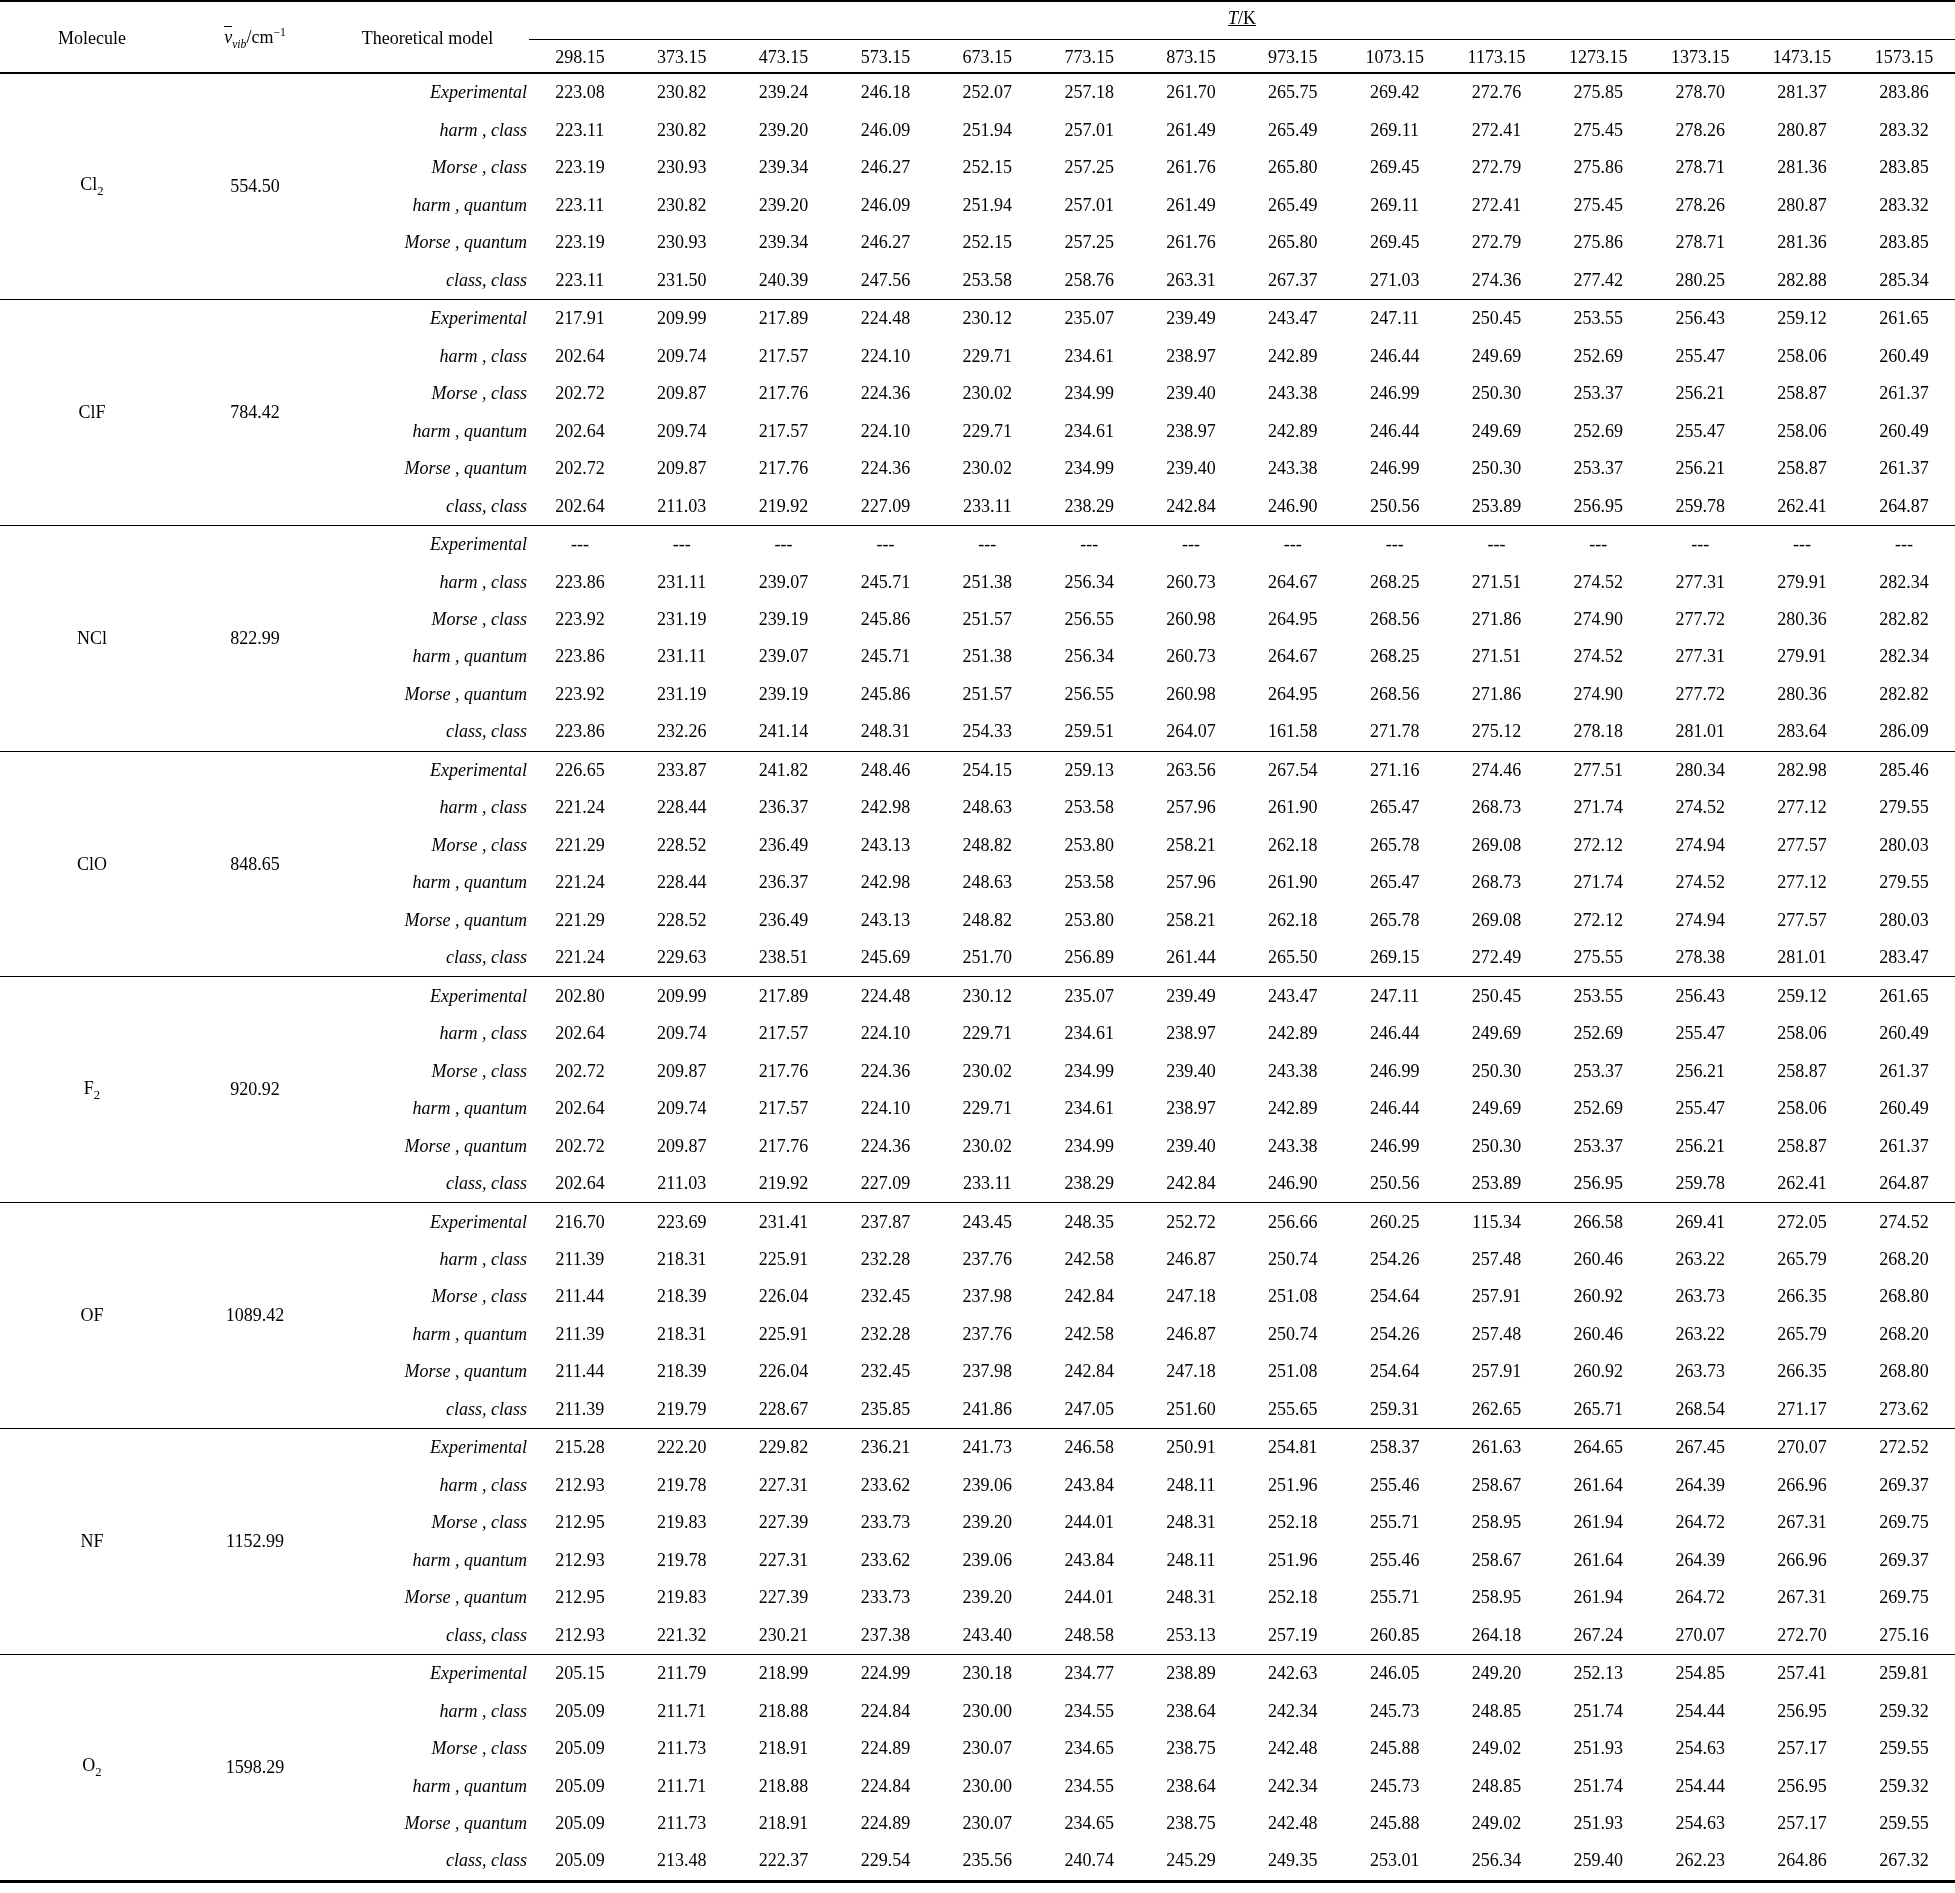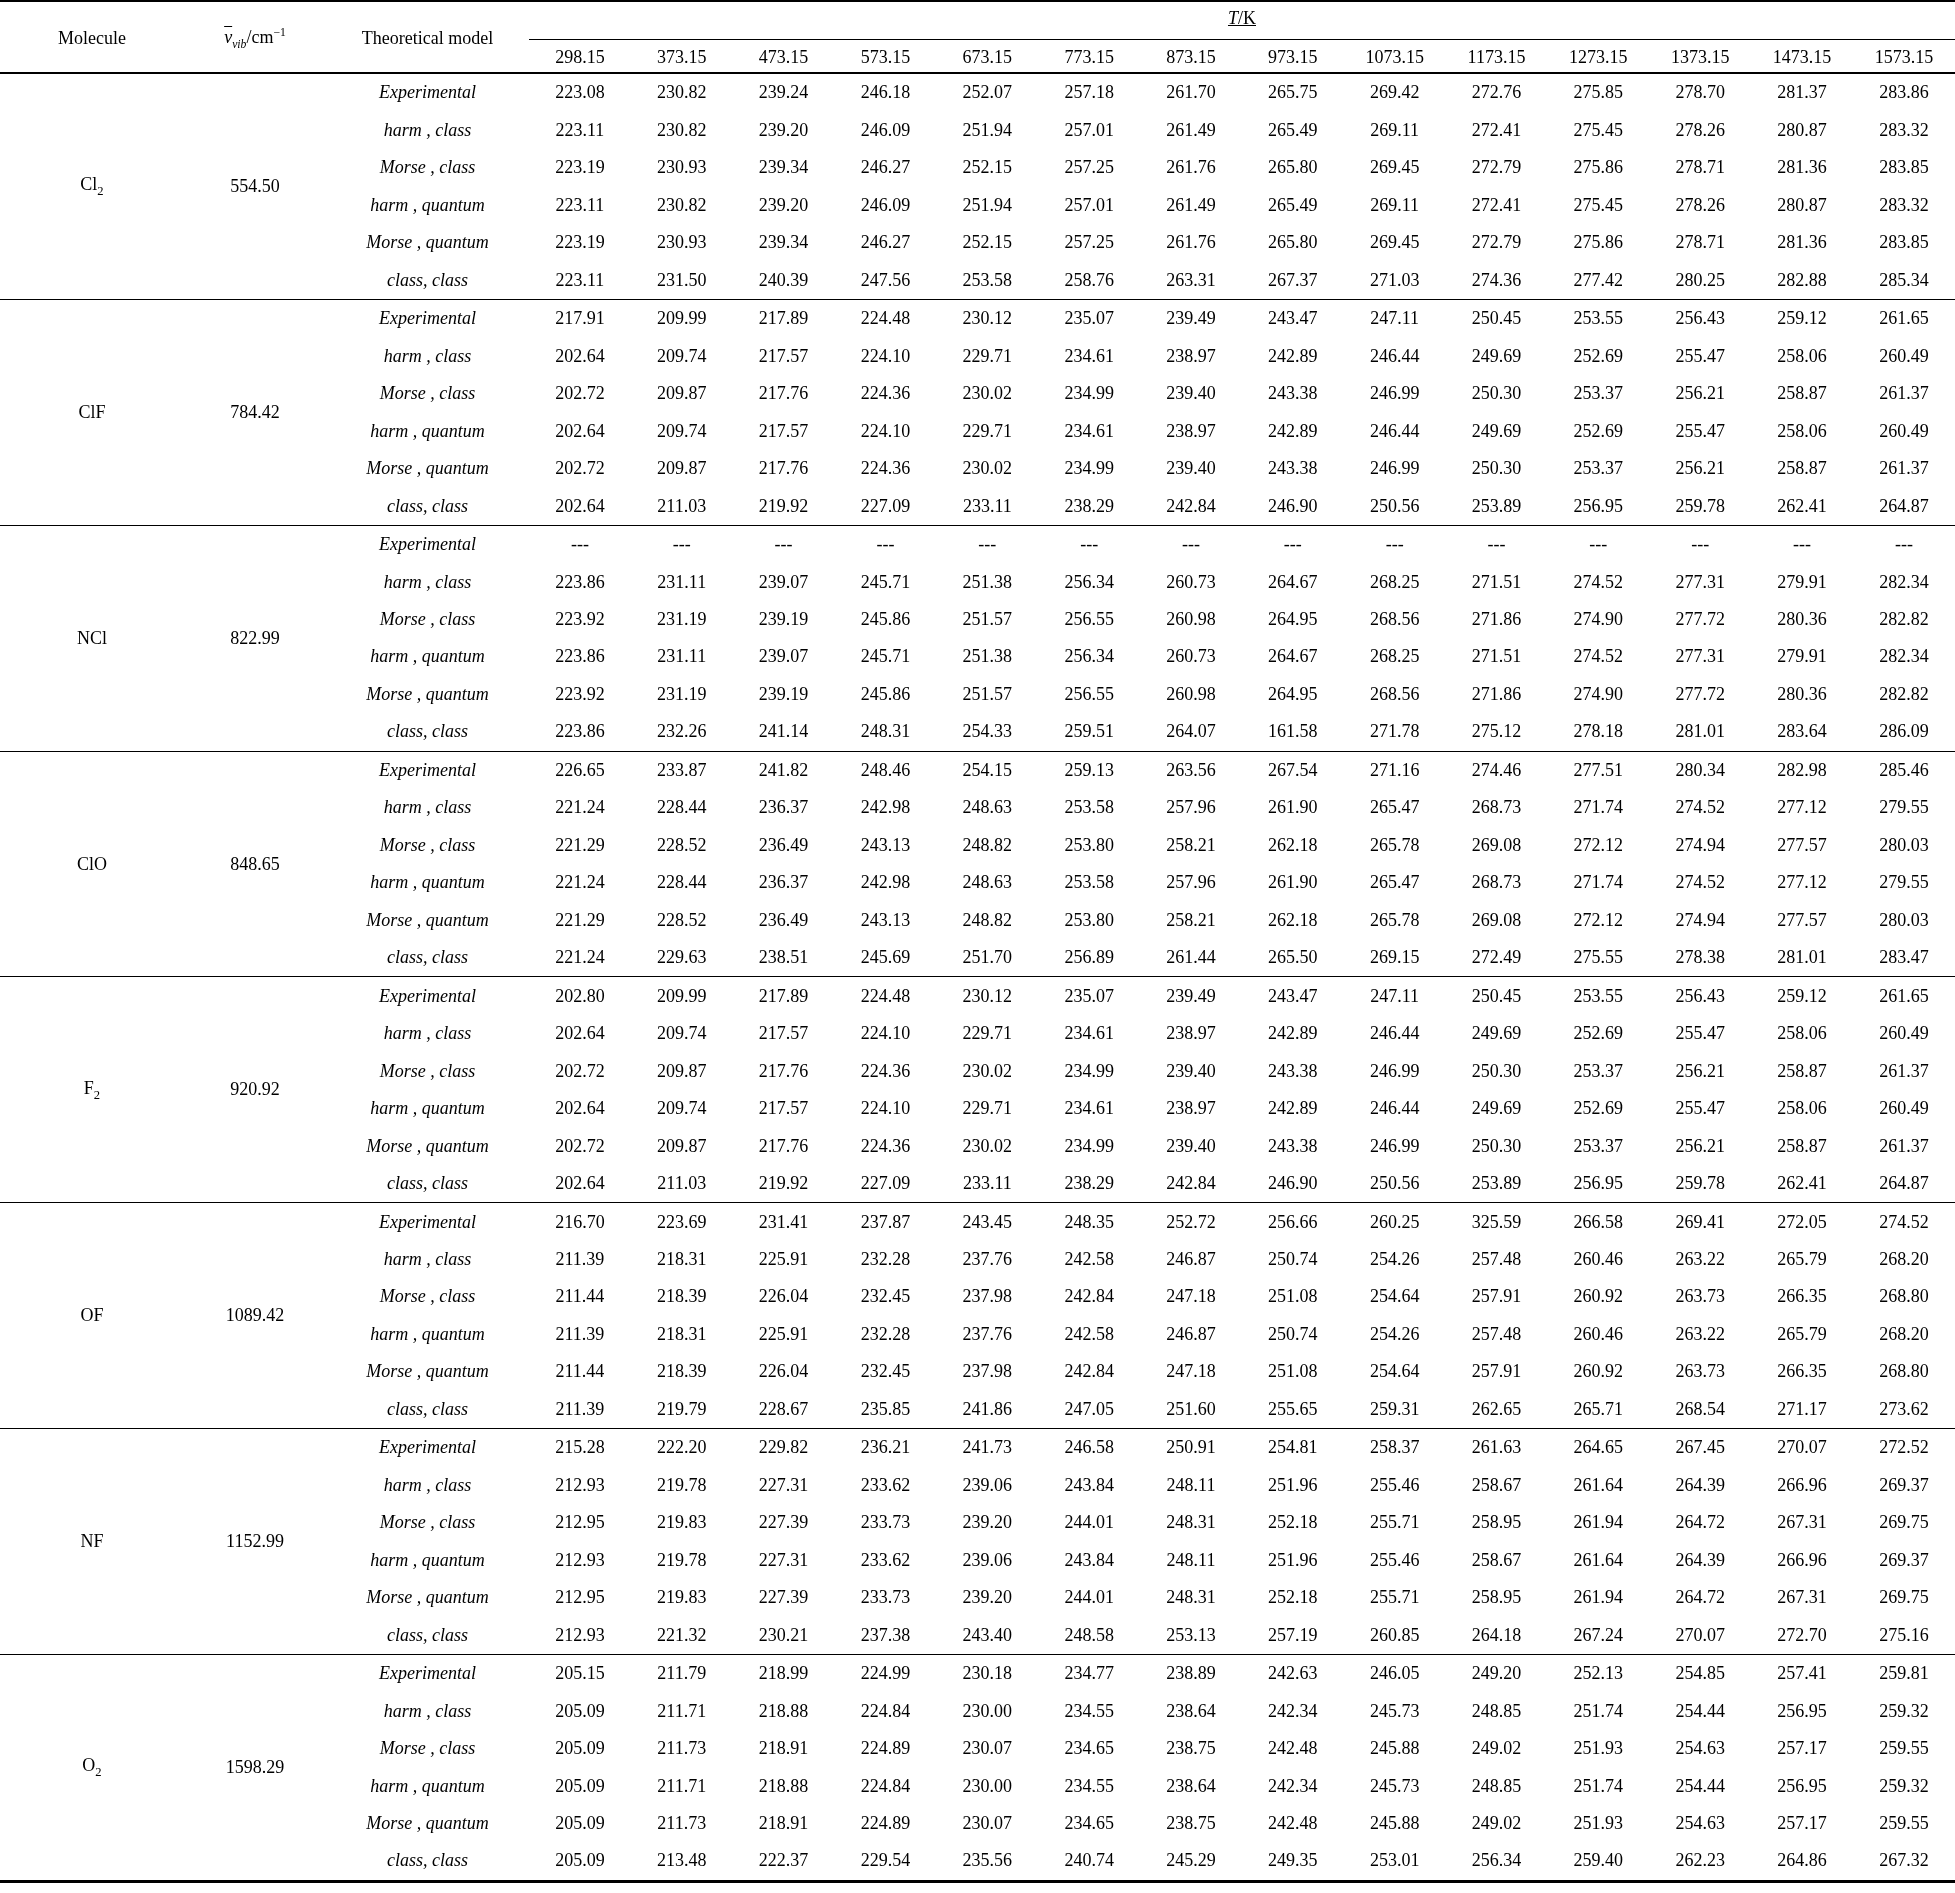--- a/index.html
+++ b/index.html
@@ -50,20 +50,21 @@
   }
   tbody td {
     padding-top: 8.4px;
     padding-bottom: 8.4px;
   }
   tbody tr.group-start td {
     border-top: 1.3px solid #000;
   }
   td.model {
     font-style: italic;
+    text-align: right;
   }
   .t-symbol {
     font-style: italic;
   }
   .nu-symbol {
     font-style: italic;
     text-decoration: overline;
   }
   sub.vib {
     font-style: italic;
@@ -637,21 +638,21 @@
         <td class="model">Experimental</td>
         <td class="val">216.70</td>
         <td class="val">223.69</td>
         <td class="val">231.41</td>
         <td class="val">237.87</td>
         <td class="val">243.45</td>
         <td class="val">248.35</td>
         <td class="val">252.72</td>
         <td class="val">256.66</td>
         <td class="val">260.25</td>
-        <td class="val">325.59</td>
+        <td class="val">115.34</td>
         <td class="val">266.58</td>
         <td class="val">269.41</td>
         <td class="val">272.05</td>
         <td class="val">274.52</td>
       </tr>
       <tr>
         <td class="model">harm , class</td>
         <td class="val">211.39</td>
         <td class="val">218.31</td>
         <td class="val">225.91</td>

